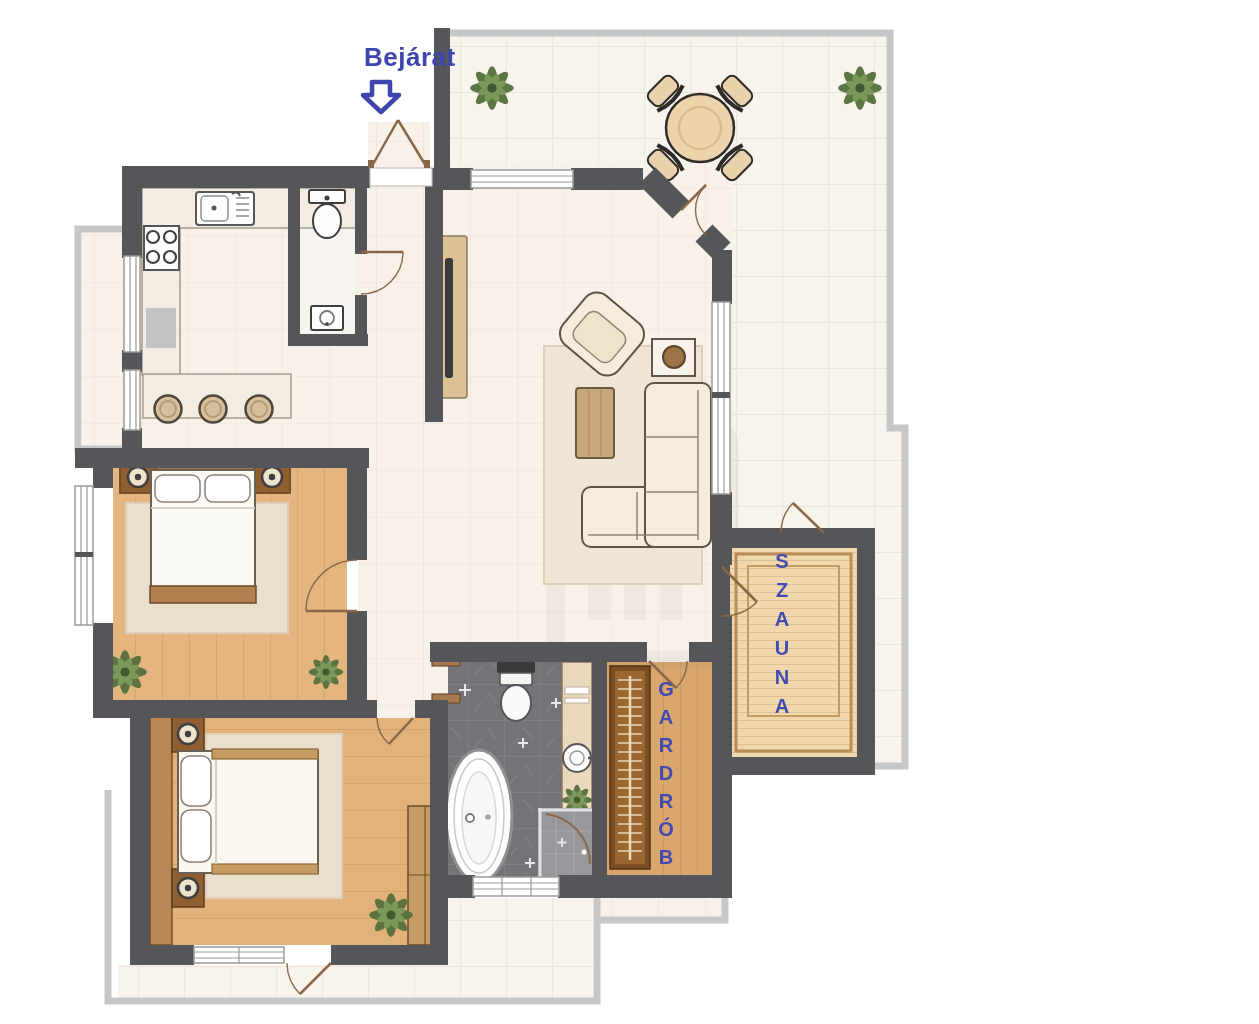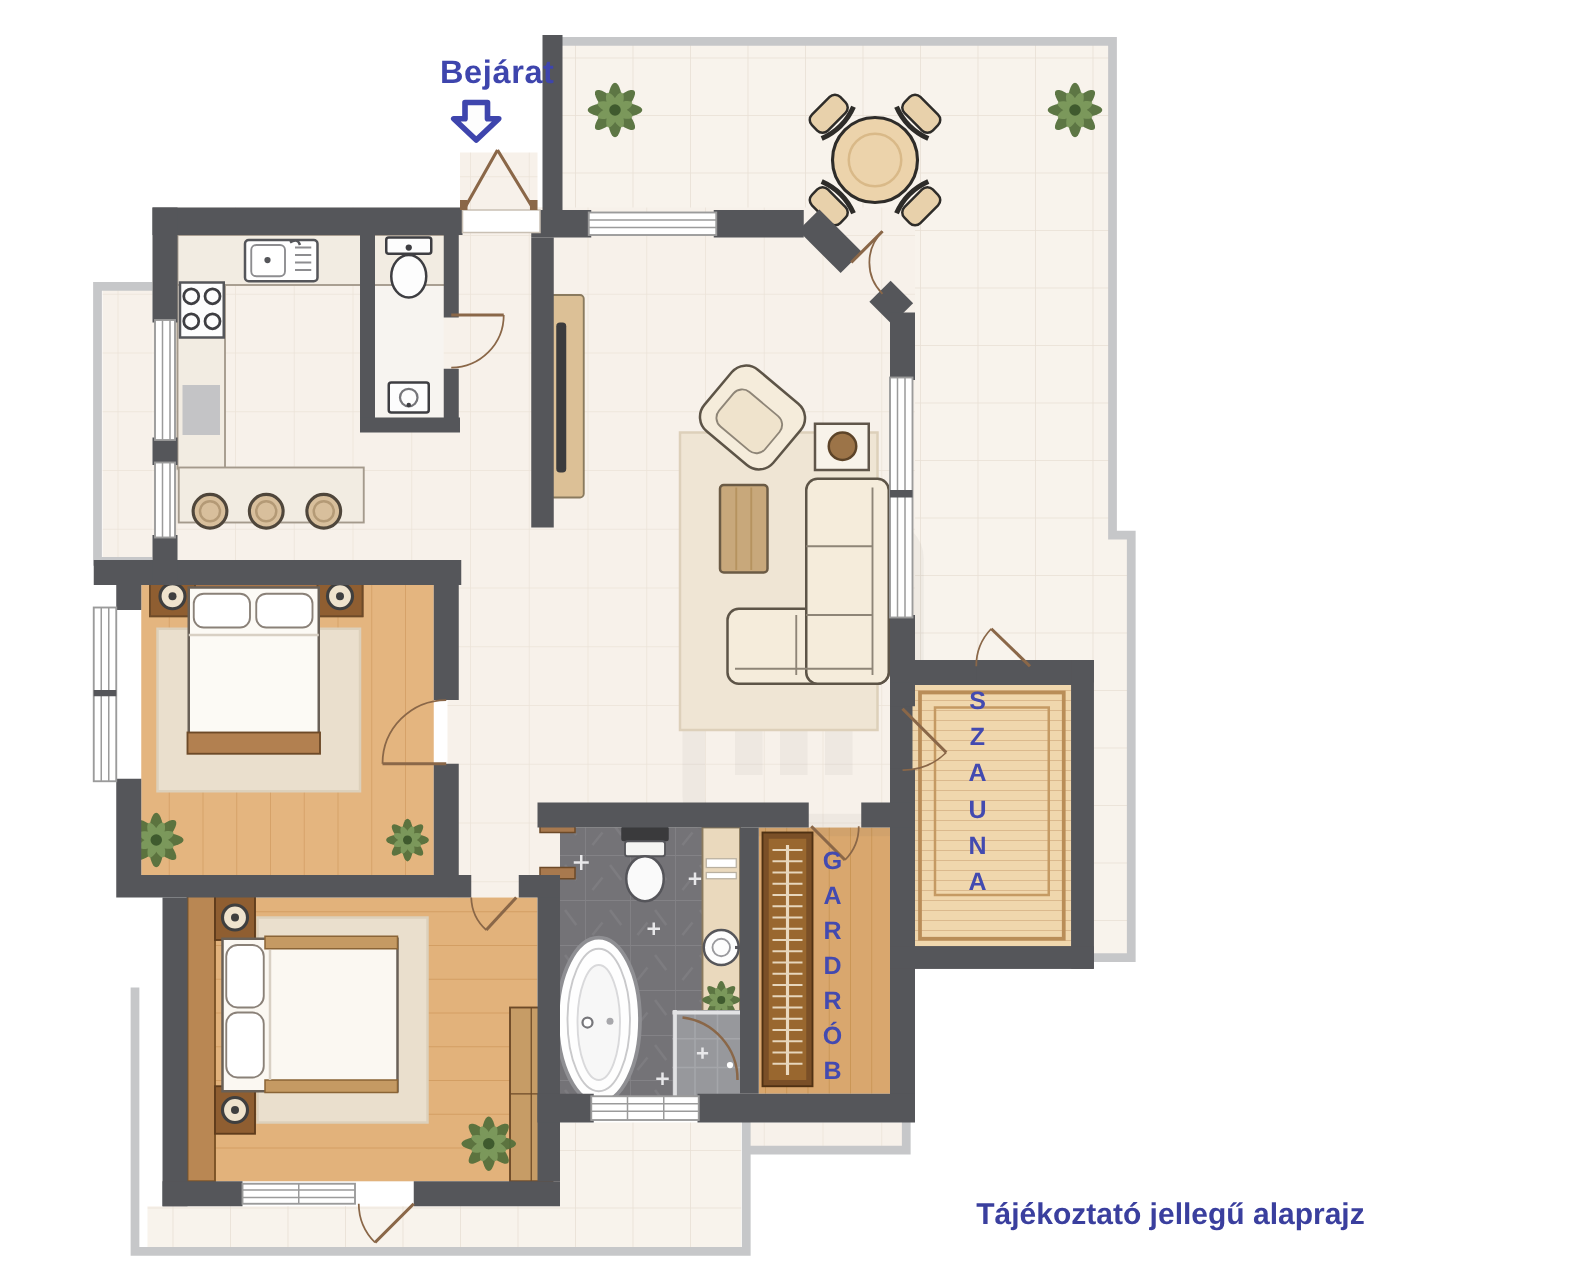--- a/index.html
+++ b/index.html
@@ -1,21 +1,21 @@
 <!DOCTYPE html>
 <html><head>
 <meta charset="utf-8">
 <style>
   html,body{margin:0;padding:0;background:#ffffff;}
   #stage{position:relative;width:1259px;height:1024px;background:#ffffff;overflow:hidden;
          font-family:"Liberation Sans",sans-serif;}
   #plan-svg{position:absolute;left:0;top:0;}
   .wall{fill:#55565a;}
   .lbl{position:absolute;font-weight:bold;color:#3e45ad;}
-  .lbl-entrance{left:352px;top:42px;font-size:26px;letter-spacing:.5px;}
+  .lbl-entrance{left:364px;top:42px;font-size:26px;letter-spacing:.5px;}
   .lbl-vert{writing-mode:vertical-rl;text-orientation:upright;font-size:20px;
             color:#434ab0;letter-spacing:7px;line-height:1;}
   .lbl-sauna{left:772px;top:550px;height:180px;}
   .lbl-wardrobe{left:656px;top:678px;height:210px;letter-spacing:6px;}
   .lbl-disclaimer{left:781px;top:958px;font-size:24px;color:#3a3f9e;}
 </style>
 </head>
 <body>
 
 <div id="stage">
@@ -389,15 +389,14 @@
       <path d="M722,616 A49,49 0 0 0 757,602" stroke-width="1.4"></path>
     </g>
   </g>
 
   <path d="M372,82 h18 v13 h9 l-18,17 -18,-17 h9 z" fill="#fdfdfd" stroke="#3e45ad" stroke-width="4.5" stroke-linejoin="round"></path>
 </svg>
 
 <div class="lbl lbl-entrance">Bejárat</div>
 <div class="lbl lbl-vert lbl-sauna">SZAUNA</div>
 <div class="lbl lbl-vert lbl-wardrobe">GARDRÓB</div>
-<div class="lbl lbl-disclaimer">Tájékoztató jellegű alaprajz</div>
 
 </div>
 
 </body></html>

